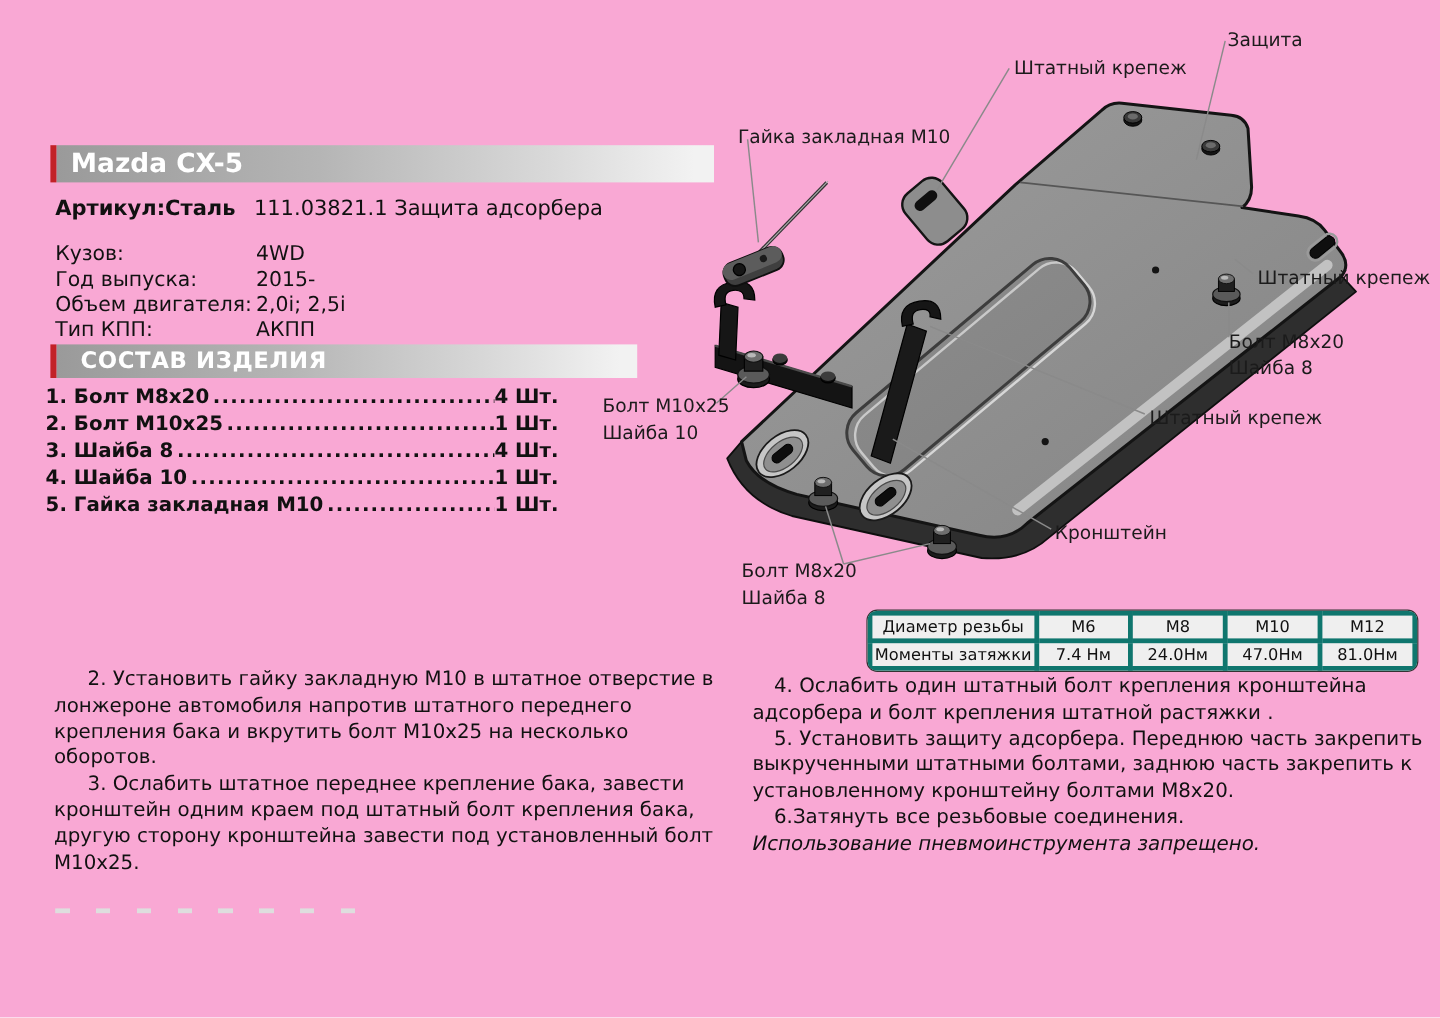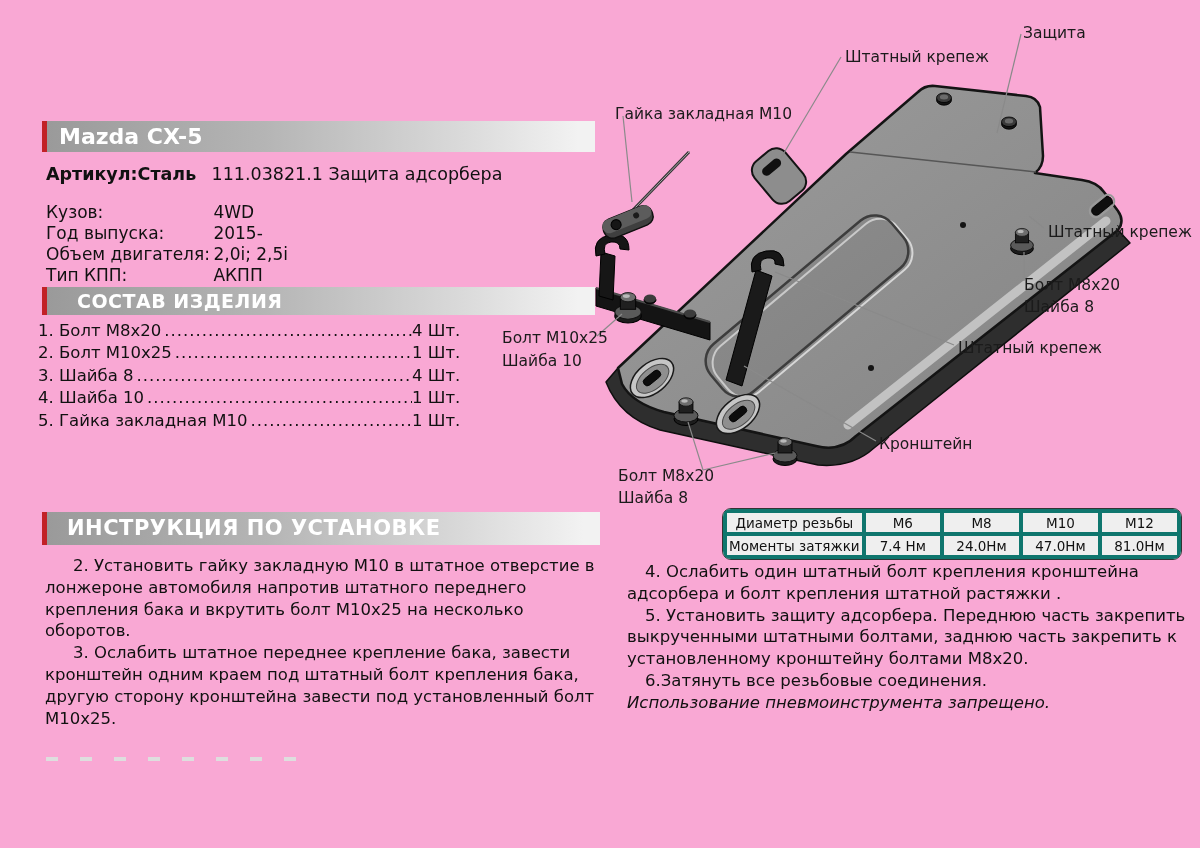--- a/index.html
+++ b/index.html
@@ -5,31 +5,31 @@
   html,body{margin:0;padding:0;background:#fff;}
   .page{position:relative;width:1200px;height:848px;background:#f9a8d4;overflow:hidden;
         font-family:"DejaVu Sans","Liberation Sans",sans-serif;color:#111;}
   svg{position:absolute;left:0;top:0;}
 
   
   .band{position:absolute;left:42px;box-sizing:border-box;color:#fff;font-weight:bold;
         background:linear-gradient(to right,#9a9a9a 0%,#b5b5b5 40%,#d9d9d9 75%,#f2f2f2 97%);
         border-left:5px solid #c22127;white-space:nowrap;}
   .band-mazda{top:121px;width:553px;height:31px;font-size:22px;line-height:31px;padding-left:12px;}
-  .band-parts{top:287px;width:553px;height:28px;font-size:19px;line-height:28px;padding-left:30px;letter-spacing:.5px;}
+  .band-parts{top:287px;width:489px;height:28px;font-size:19px;line-height:28px;padding-left:20px;letter-spacing:.5px;}
   .band-instr{top:512px;width:558px;height:33px;font-size:21px;line-height:33px;padding-left:20px;letter-spacing:.5px;}
 
   .article-row{position:absolute;left:46px;top:164px;font-size:17.5px;white-space:nowrap;}
   .article-row .lbl{font-weight:bold;display:inline-block;width:160px;}
   .specs{position:absolute;left:46px;top:202px;font-size:17px;}
   .spec-row{height:21px;line-height:21px;white-space:nowrap;}
   .spec-row .lbl{font-weight:normal;display:inline-block;width:162px;}
 
   .parts-list{position:absolute;left:38px;top:320px;width:428px;font-size:16.5px;}
-  .part-row{display:flex;height:22.4px;line-height:22.4px;align-items:flex-end;}
+  .part-row{display:flex;height:22.4px;line-height:22.4px;align-items:flex-end;font-weight:bold;}
   .part-row .pname{white-space:nowrap;}
   .part-row .dots{flex:1;overflow:hidden;white-space:nowrap;padding:0 3px;letter-spacing:1px;}
   .part-row .qty{width:54px;text-align:left;white-space:nowrap;}
 
   .instr-col{position:absolute;font-size:16.5px;line-height:21.8px;}
   .instr-left{left:45px;top:555px;width:567px;}
   .instr-right{left:627px;top:561px;width:560px;}
   .instr-col p{margin:0;text-indent:28px;}
   .instr-right p{text-indent:18px;}
   .instr-col p.no-indent{text-indent:0;font-style:italic;}
@@ -221,21 +221,20 @@
       <span class="dots">..........................................................................................</span>
       <span class="qty">1 Шт.</span>
     </div>
     <div class="part-row">
       <span class="pname">5. Гайка закладная М10</span>
       <span class="dots">..........................................................................................</span>
       <span class="qty">1 Шт.</span>
     </div>
   </div>
 
-  <div class="band band-instr">ИНСТРУКЦИЯ ПО УСТАНОВКЕ</div>
 
   <div class="instr-col instr-left">
     <p>2. Установить гайку закладную М10 в штатное отверстие в лонжероне автомобиля напротив штатного переднего крепления бака и вкрутить болт М10х25 на несколько оборотов.</p>
     <p>3. Ослабить штатное переднее крепление бака, завести кронштейн одним краем под штатный болт крепления бака, другую сторону кронштейна завести под установленный болт М10х25.</p>
   </div>
 
   <div class="instr-col instr-right">
     <p>4. Ослабить один штатный болт крепления кронштейна адсорбера и болт крепления штатной растяжки .</p>
     <p>5. Установить защиту адсорбера. Переднюю часть закрепить выкрученными штатными болтами, заднюю часть закрепить к установленному кронштейну болтами М8х20.</p>
     <p>6.Затянуть все резьбовые соединения.</p>

